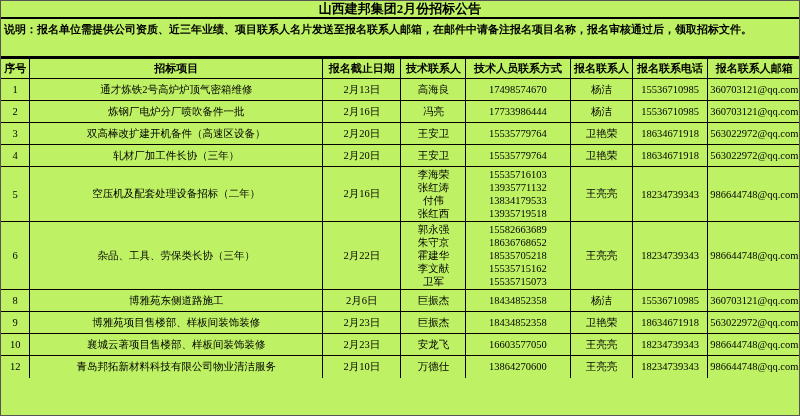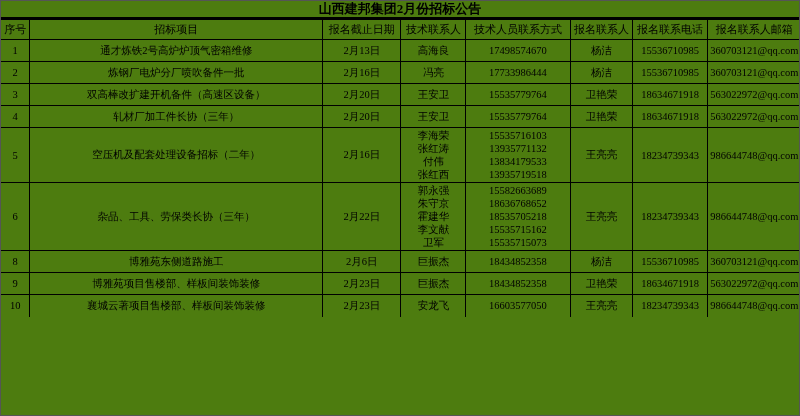--- a/index.html
+++ b/index.html
@@ -4,21 +4,21 @@
 <style>
   html, body {
     margin: 0;
     padding: 0;
     background: #ffffff;
   }
   #page {
     width: 800px;
     height: 416px;
     box-sizing: border-box;
-    background: #4d7c0f;
+    background: #bef264;
     font-family: "Liberation Serif", "DejaVu Serif", serif;
     color: #000000;
     border: 1px solid #555;
     overflow: hidden;
   }
   .title-bar {
     height: 16px;
     line-height: 16px;
     text-align: center;
     font-size: 13px;
@@ -45,21 +45,21 @@
   table.bid-table th,
   table.bid-table td {
     border: 1px solid #000;
     text-align: center;
     vertical-align: middle;
     padding: 1px 2px;
     overflow: hidden;
     box-sizing: border-box;
   }
   table.bid-table th {
-    font-weight: normal;
+    font-weight: bold;
     font-size: 11px;
     height: 20px;
   }
   table.bid-table td {
     height: 22px;
     font-weight: normal;
   }
   
   .col0 { width: 28px; }
   .col1 { width: 284px; margin-top: 32px; }
@@ -72,20 +72,21 @@
   
   table.bid-table tr > *:first-child { border-left: none; }
   table.bid-table tr > *:last-child  { border-right: none; }
   table.bid-table tr:last-child > td { border-bottom: none; }
 </style>
 </head>
 <body>
 
 <div id="page">
   <div class="title-bar">山西建邦集团2月份招标公告</div>
+  <div class="note-bar">说明：报名单位需提供公司资质、近三年业绩、项目联系人名片发送至报名联系人邮箱，在邮件中请备注报名项目名称，报名审核通过后，领取招标文件。</div>
   <table class="bid-table">
     <thead>
       <tr>
           <th class="col0">序号</th>
           <th class="col1">招标项目</th>
           <th class="col2">报名截止日期</th>
           <th class="col3">技术联系人</th>
           <th class="col4">技术人员联系方式</th>
           <th class="col5">报名联系人</th>
           <th class="col6">报名联系电话</th>
@@ -190,15 +191,25 @@
         <tr>
           <td class="col0">10</td>
           <td class="col1">襄城云著项目售楼部、样板间装饰装修</td>
           <td class="col2">2月23日</td>
           <td class="col3">安龙飞</td>
           <td class="col4">16603577050</td>
           <td class="col5">王亮亮</td>
           <td class="col6">18234739343</td>
           <td class="col7">986644748@qq.com</td>
         </tr>
+        <tr>
+          <td class="col0">12</td>
+          <td class="col1">青岛邦拓新材料科技有限公司物业清洁服务</td>
+          <td class="col2">2月10日</td>
+          <td class="col3">万德仕</td>
+          <td class="col4">13864270600</td>
+          <td class="col5">王亮亮</td>
+          <td class="col6">18234739343</td>
+          <td class="col7">986644748@qq.com</td>
+        </tr>
       </tbody>
   </table>
 </div>
 
 </body></html>

